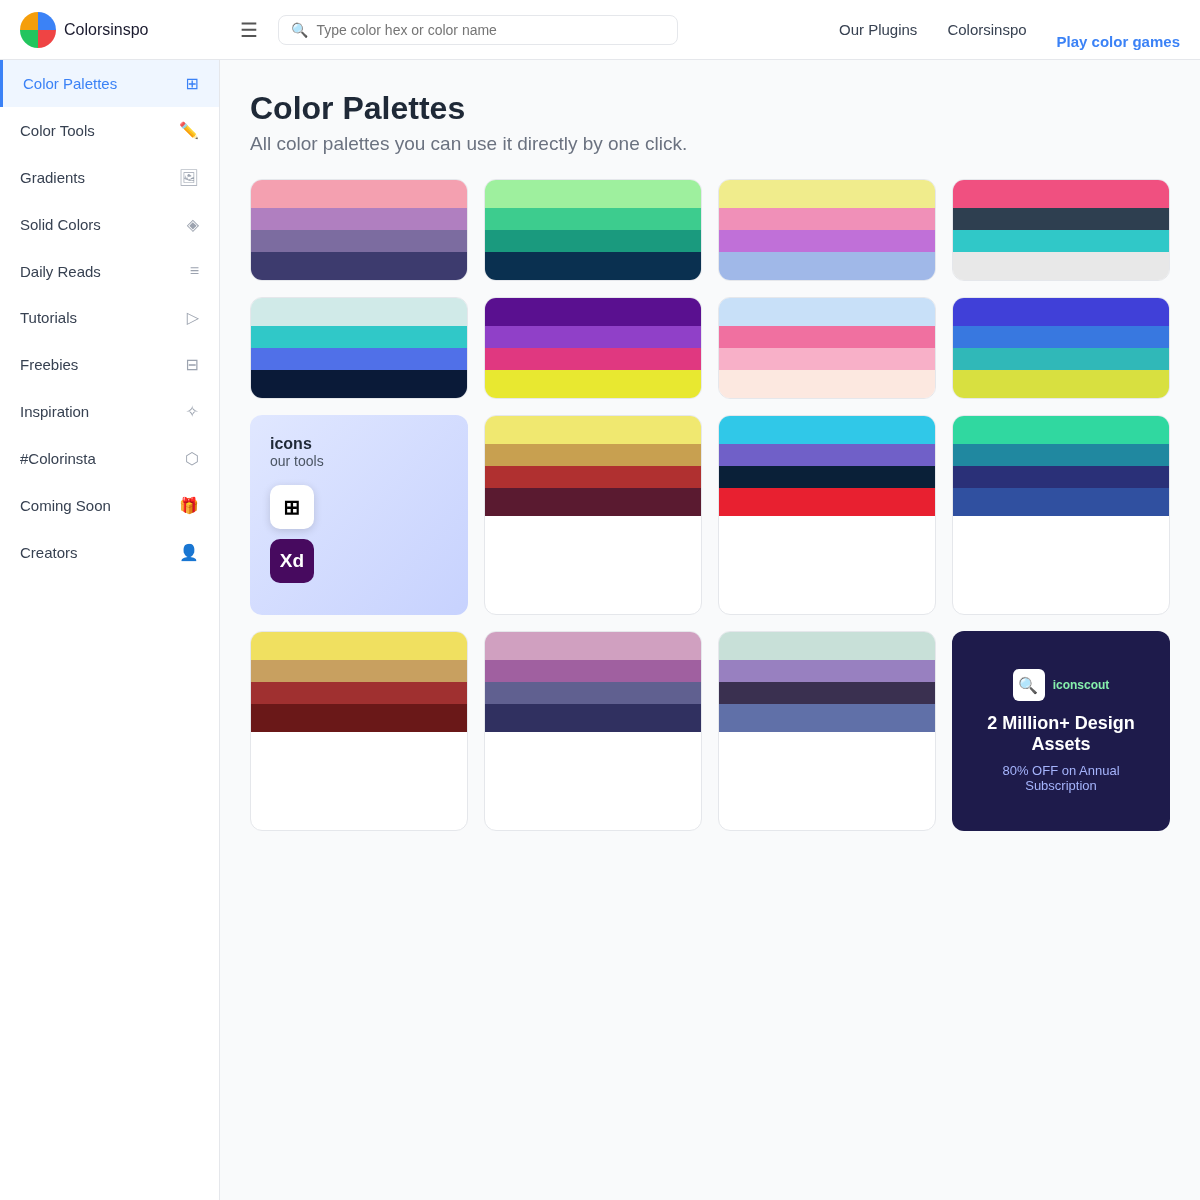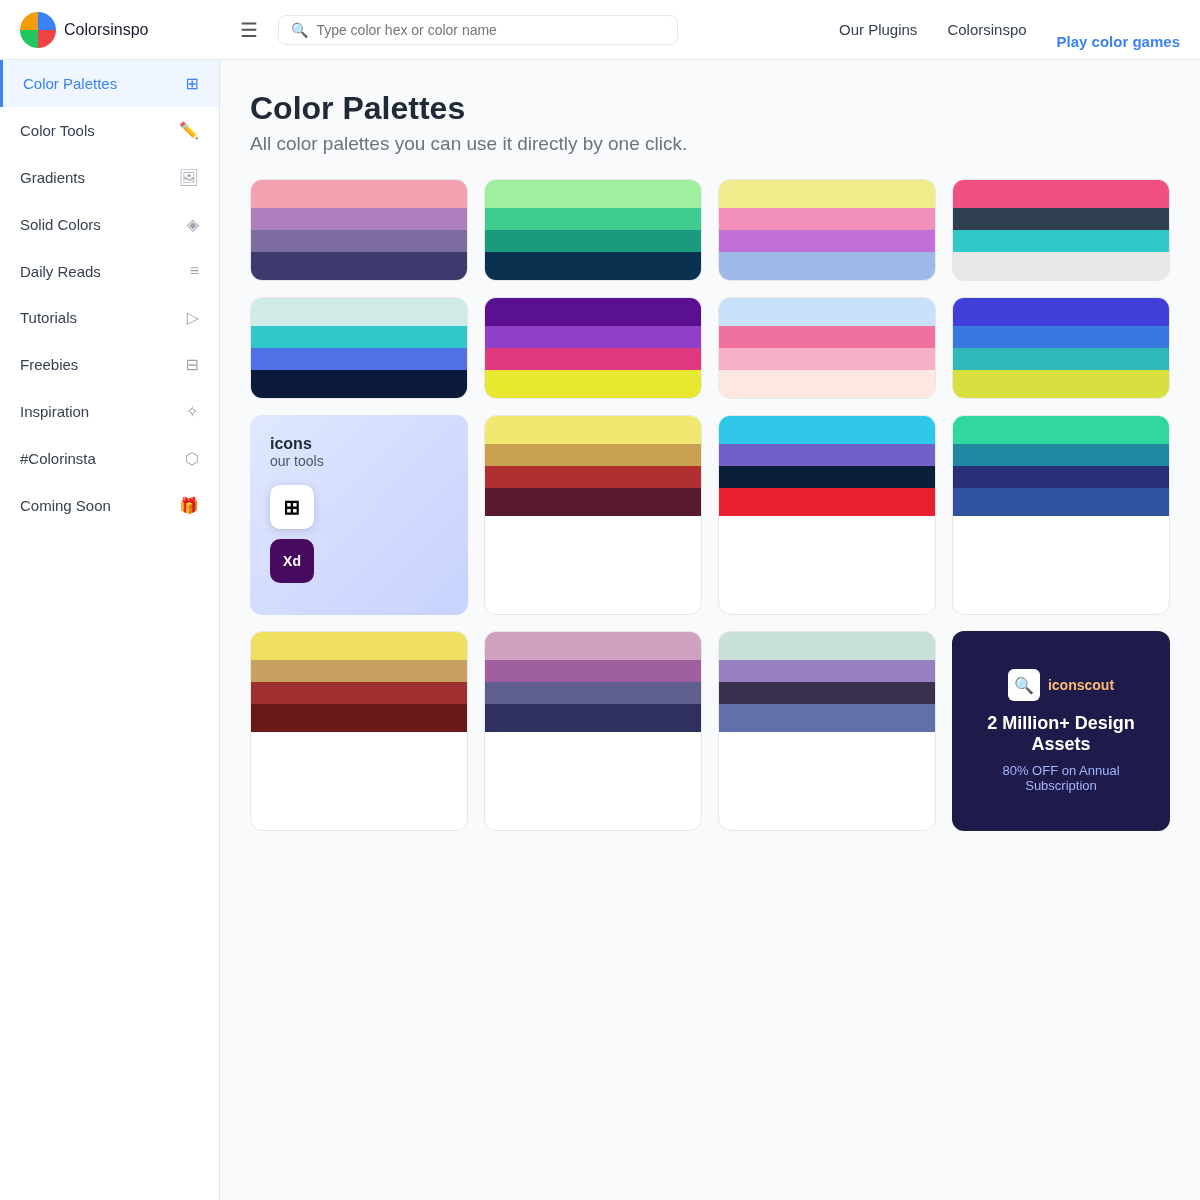--- a/index.html
+++ b/index.html
@@ -143,20 +143,24 @@
     <span class="sidebar-icon">✧</span>
   </div>
     <div class="sidebar-item">
     <span class="sidebar-item-label">#Colorinsta</span>
     <span class="sidebar-icon">⬡</span>
   </div>
     <div class="sidebar-item">
     <span class="sidebar-item-label">Coming Soon</span>
     <span class="sidebar-icon">🎁</span>
   </div>
+    <div class="sidebar-item">
+    <span class="sidebar-item-label">Creators</span>
+    <span class="sidebar-icon">👤</span>
+  </div>
   </aside>
 
 <main class="main">
   <h1 class="page-title">Color Palettes</h1>
   <p class="page-subtitle">All color palettes you can use it directly by one click.</p>
   <div class="palette-grid" id="palette-grid">
   <div class="palette-card">
         <div class="color-strip">
           <div class="color-swatch" style="background-color: rgb(244, 160, 176); height: 28px;"></div>
           <div class="color-swatch" style="background-color: rgb(176, 127, 192); height: 22px;"></div>
@@ -221,21 +225,21 @@
         </div>
       </div>
       <div class="plugin-card">
       <div style="font-size:16px;font-weight:700;color:#1f2937;">icons</div>
       <div style="font-size:14px;color:#4b5563;">our tools</div>
       <div class="plugin-icons">
         <div class="plugin-icon-badge" style="background:#fff; box-shadow:0 2px 8px rgba(0,0,0,0.15);">
           <span style="font-size:20px;">⊞</span>
         </div>
         <div class="plugin-icon-badge" style="background:#470a5f;color:#fff;">
-          <span style="font-size:14px;font-weight:700;">Xd</span>
+          <span style="font-size:19px;font-weight:700;">Xd</span>
         </div>
       </div>
     </div>
       <div class="palette-card">
         <div class="color-strip">
           <div class="color-swatch" style="background-color: rgb(240, 232, 112); height: 28px;"></div>
           <div class="color-swatch" style="background-color: rgb(200, 160, 80); height: 22px;"></div>
           <div class="color-swatch" style="background-color: rgb(176, 48, 48); height: 22px;"></div>
           <div class="color-swatch" style="background-color: rgb(90, 26, 48); height: 28px;"></div>
         </div>
@@ -278,19 +282,19 @@
           <div class="color-swatch" style="background-color: rgb(152, 128, 192); height: 22px;"></div>
           <div class="color-swatch" style="background-color: rgb(58, 48, 80); height: 22px;"></div>
           <div class="color-swatch" style="background-color: rgb(96, 112, 168); height: 28px;"></div>
         </div>
       </div>
       <div class="ad-card">
       <div style="display:flex;align-items:center;gap:8px;margin-bottom:12px;">
         <div style="width:32px;height:32px;background:#fff;border-radius:6px;display:flex;align-items:center;justify-content:center;">
           <span style="font-size:16px;">🔍</span>
         </div>
-        <span style="color:#fdba74;font-size:14px;font-weight:600;">iconscout</span>
+        <span style="color:#86efac;font-size:12px;font-weight:600;">iconscout</span>
       </div>
       <div style="color:#fff;font-size:18px;font-weight:700;margin-bottom:8px;">2 Million+ Design Assets</div>
       <div style="color:#a5b4fc;font-size:13px;">80% OFF on Annual Subscription</div>
     </div>
     </div>
 </main>
 
 </body></html>

